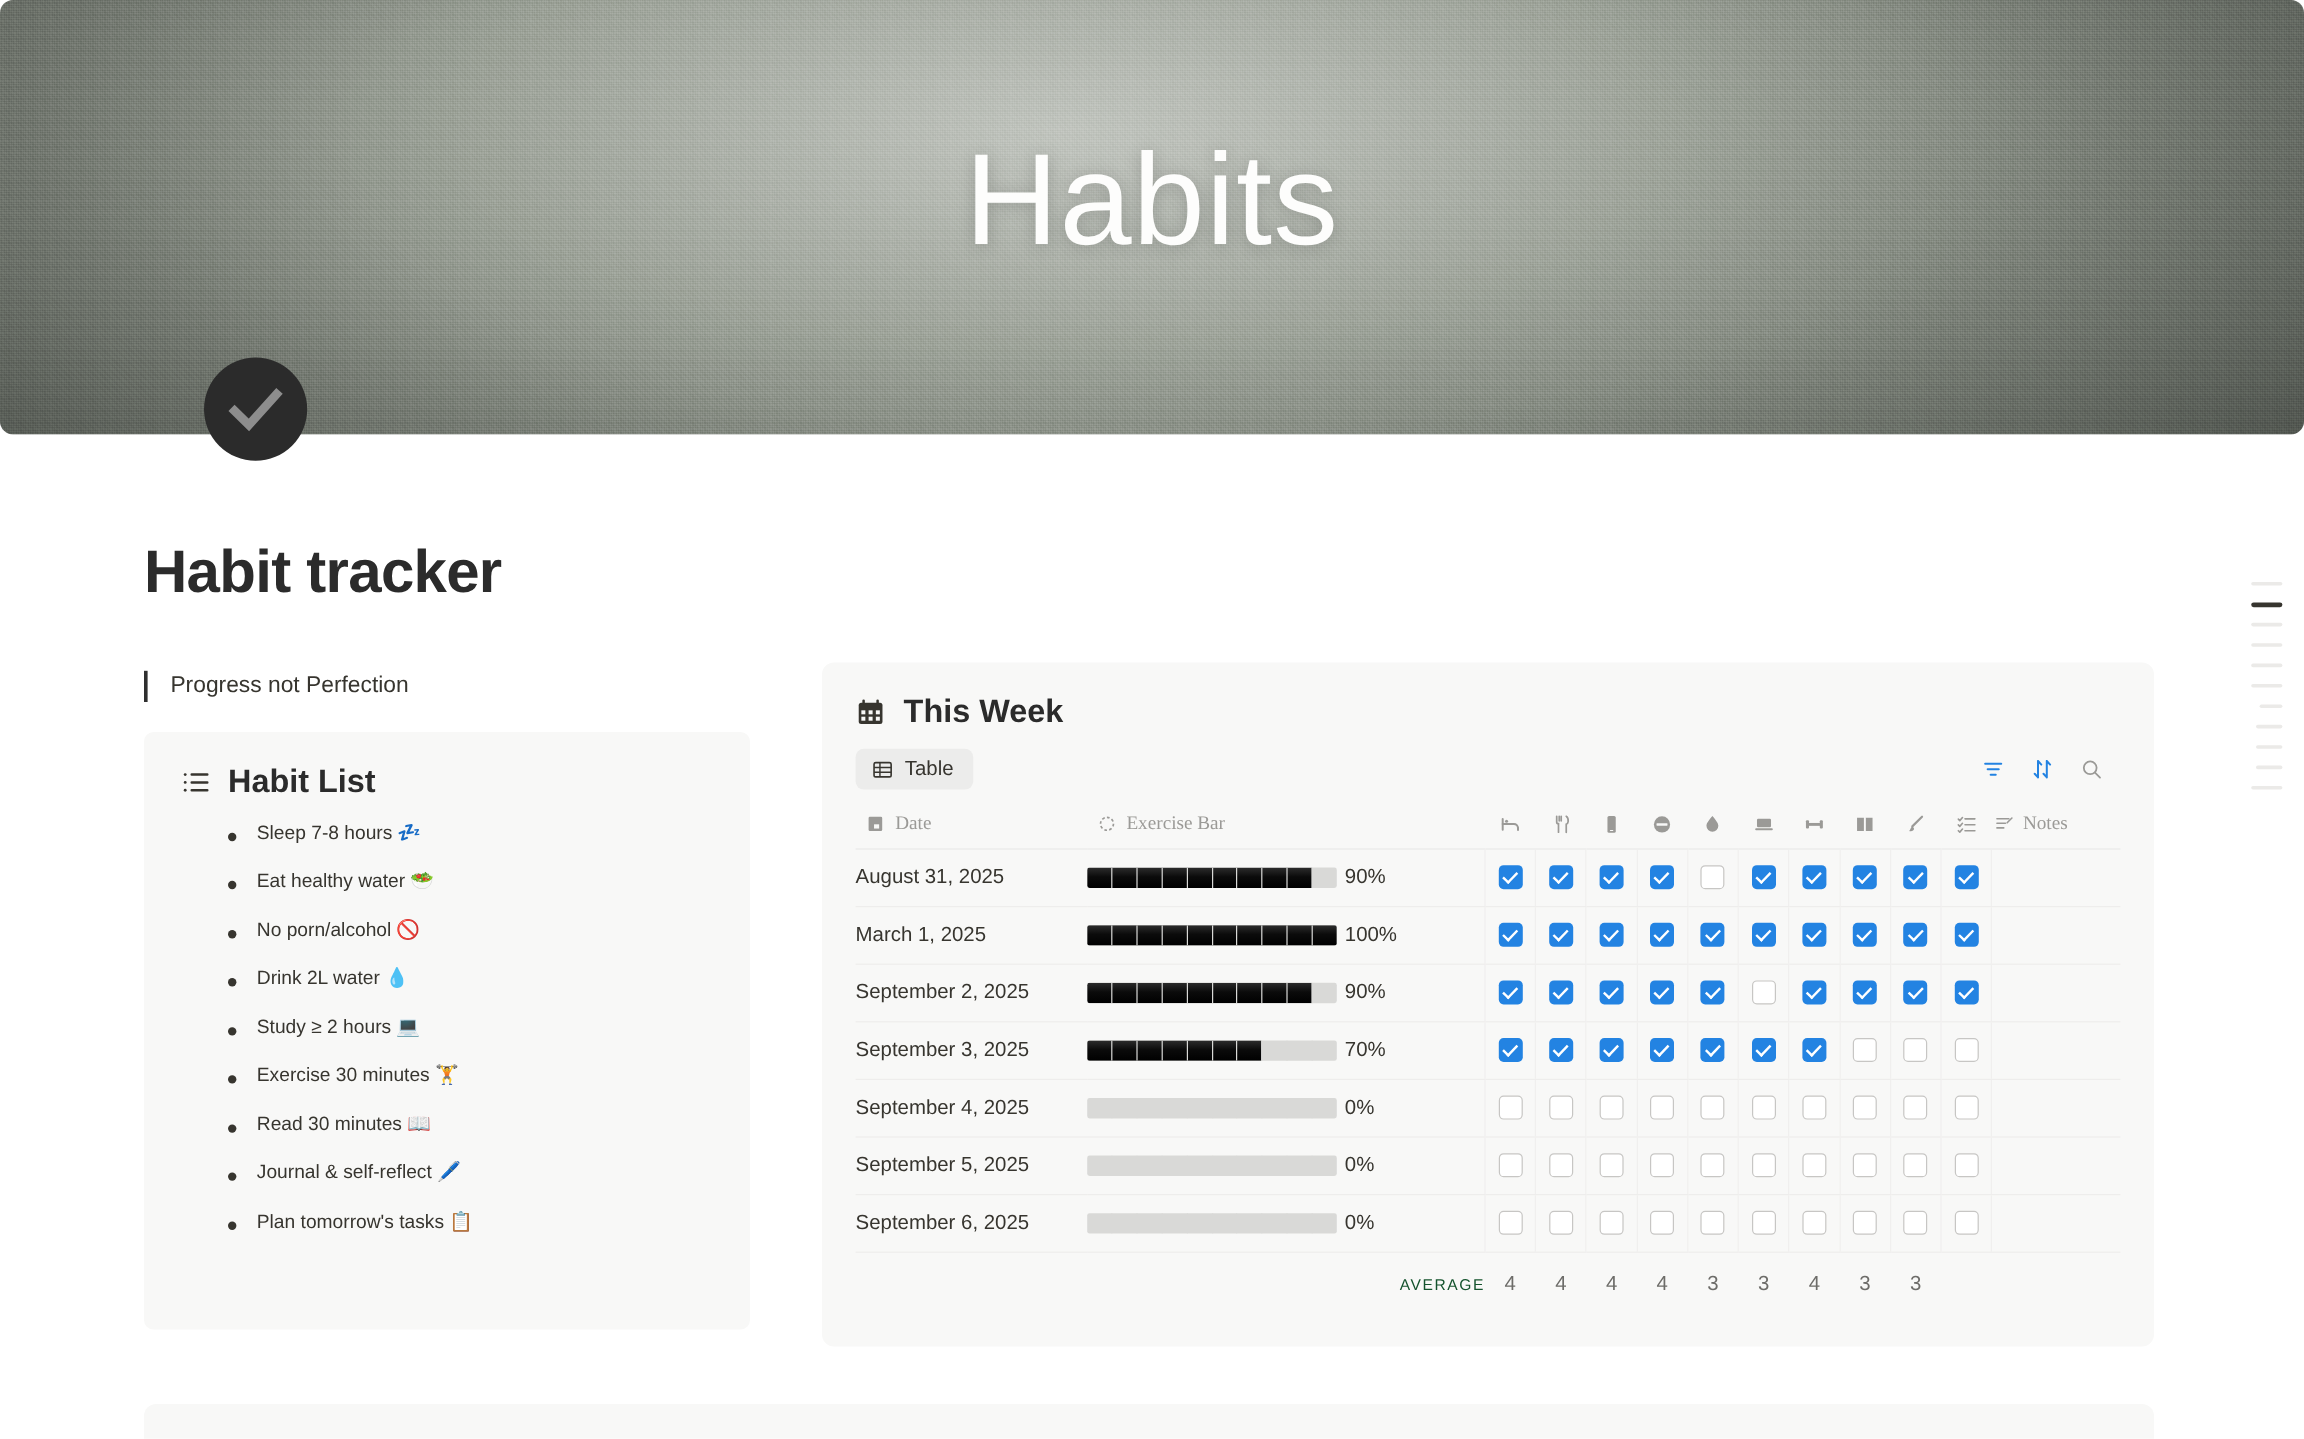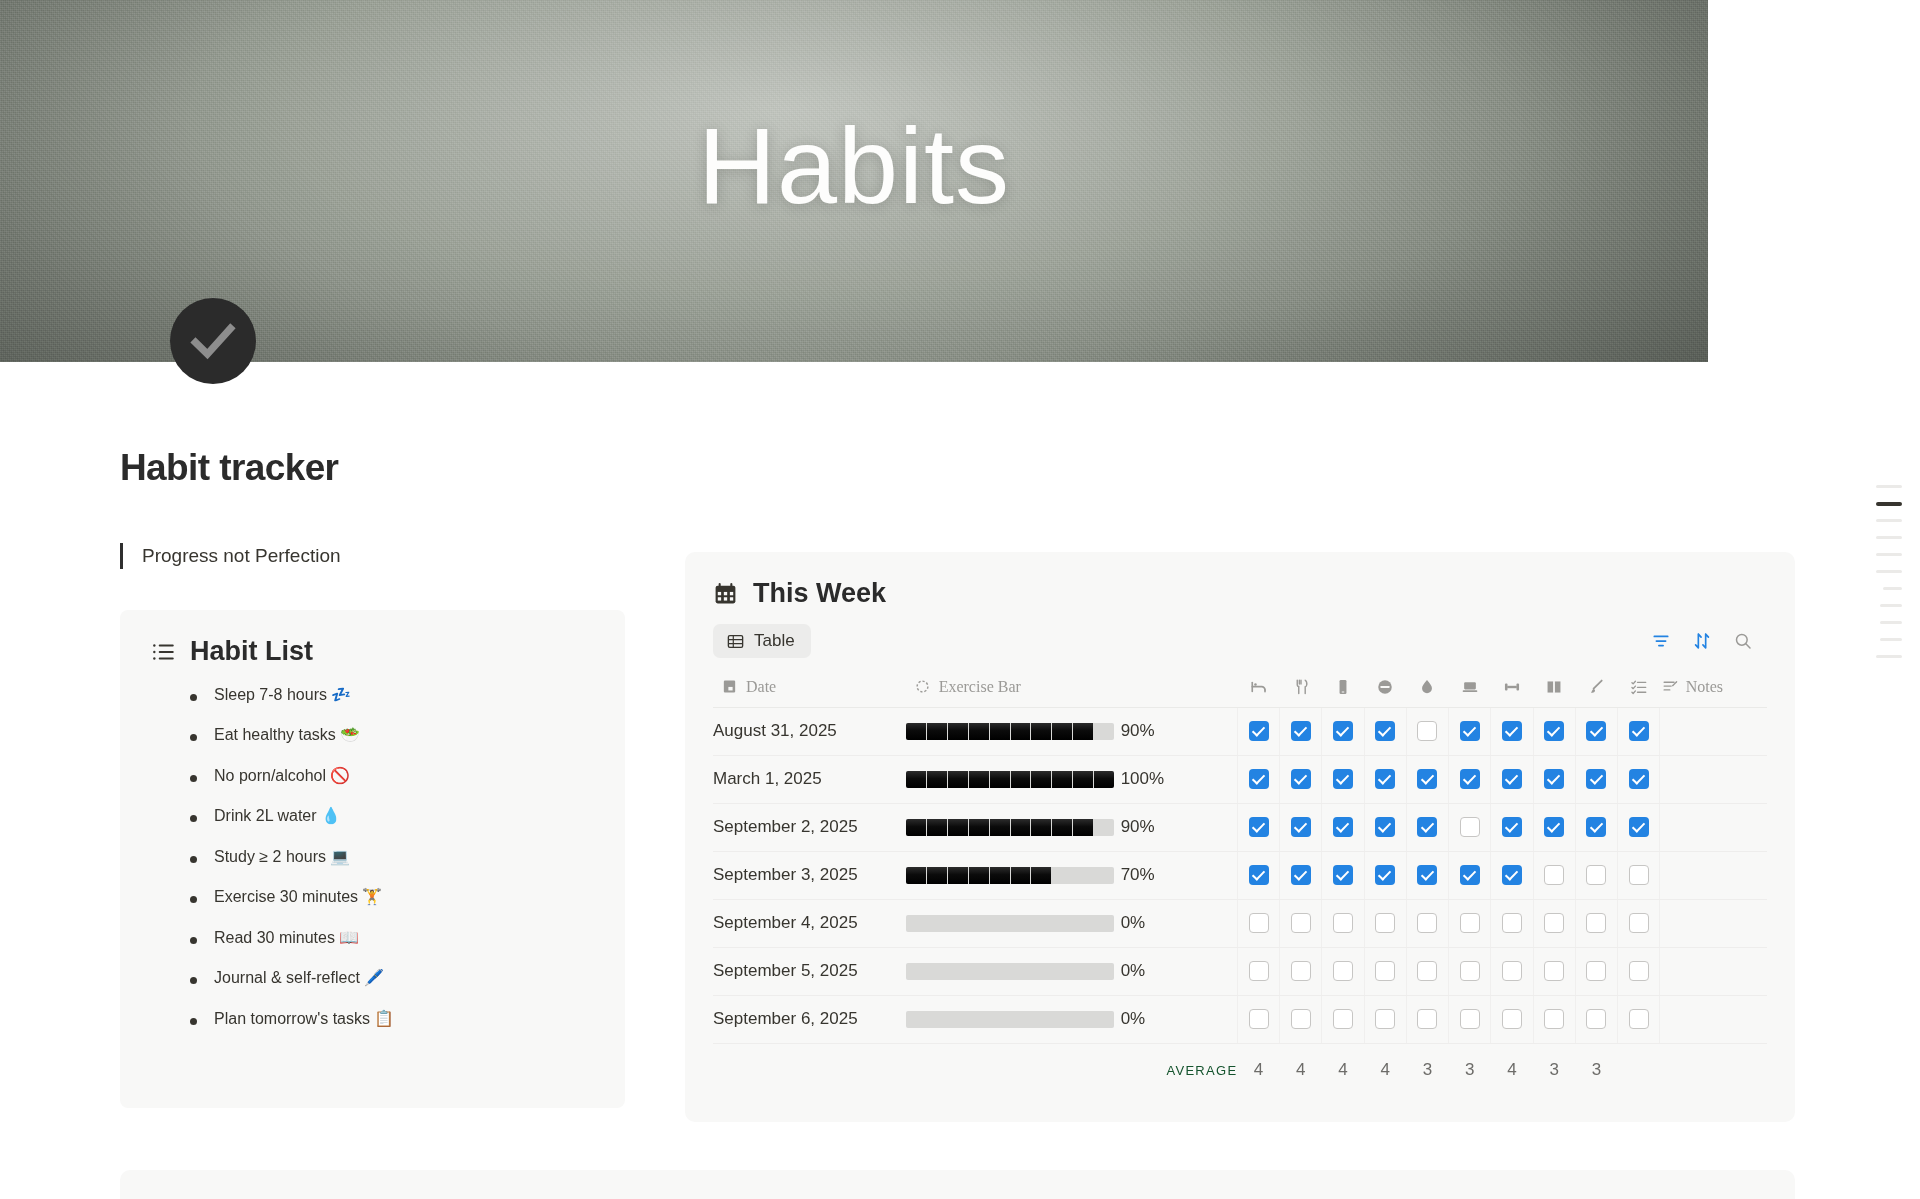--- a/index.html
+++ b/index.html
@@ -7,25 +7,26 @@
     width: 1920px; height: 1199px;
     background: #ffffff;
     font-family: "Liberation Sans", sans-serif;
     overflow: hidden;
   }
   #app { position: relative; width: 1920px; height: 1199px; }
 
   
   .cover {
     position: relative;
-    width: 1708px; height: 362px;
+    width: 1920px; height: 362px;
     background:
       radial-gradient(ellipse 1400px 500px at 46% 30%, #b9bdb6 0%, #9aa096 36%, #7e847b 62%, #6d736b 82%, #5d635c 100%),
       linear-gradient(135deg, #8d938a 0%, #767c74 50%, #878d84 100%);
     overflow: hidden;
+    border-radius: 11px;
   }
   .cover .grain {
     position: absolute; inset: -20px;
     opacity: .45;
     background-image:
       repeating-linear-gradient(0deg, rgba(255,255,255,.10) 0 1px, rgba(0,0,0,.10) 1px 2px),
       repeating-linear-gradient(90deg, rgba(255,255,255,.09) 0 1px, rgba(0,0,0,.09) 1px 2px),
       repeating-linear-gradient(45deg, rgba(255,255,255,.05) 0 2px, rgba(0,0,0,.05) 2px 4px);
     mix-blend-mode: overlay;
   }
@@ -51,21 +52,21 @@
     background: #2b2b2b;
     display: flex; align-items: center; justify-content: center;
     z-index: 5;
   }
   .page-icon svg { width: 56px; height: 56px; display: block; }
 
   
   .content { position: absolute; left: 0; top: 362px; width: 1920px; }
   .page-title {
     margin: 85px 0 0 120px;
-    font-size: 37px; font-weight: 700; color: #2b2b2b; letter-spacing: -.6px;
+    font-size: 50px; font-weight: 700; color: #2b2b2b; letter-spacing: -.6px;
   }
 
   .quote {
     margin: 53px 0 0 120px;
     display: flex; align-items: center; gap: 19px;
     height: 28px;
   }
   .quote .bar { width: 3px; height: 26px; background: #2f2f2f; }
   .quote .txt { font-size: 19px; color: #37352f; }
 
@@ -242,21 +243,21 @@
             <circle cx="4" cy="6" r="1.1" fill="#37352f"></circle>
             <circle cx="4" cy="12" r="1.1" fill="#37352f"></circle>
             <circle cx="4" cy="18" r="1.1" fill="#37352f"></circle>
             <path d="M9 6h12M9 12h12M9 18h12" stroke="#37352f" stroke-width="1.9" stroke-linecap="round"></path>
           </svg>
         </span>
         <span class="h-title">Habit List</span>
       </div>
       <ul class="habit-list">
         <li>Sleep 7-8 hours 💤</li>
-        <li>Eat healthy tasks 🥗</li>
+        <li>Eat healthy water 🥗</li>
         <li>No porn/alcohol 🚫</li>
         <li>Drink 2L water 💧</li>
         <li>Study ≥ 2 hours 💻</li>
         <li>Exercise 30 minutes 🏋️</li>
         <li>Read 30 minutes 📖</li>
         <li>Journal &amp; self-reflect 🖊️</li>
         <li>Plan tomorrow's tasks 📋</li>
       </ul>
     </div>
 

